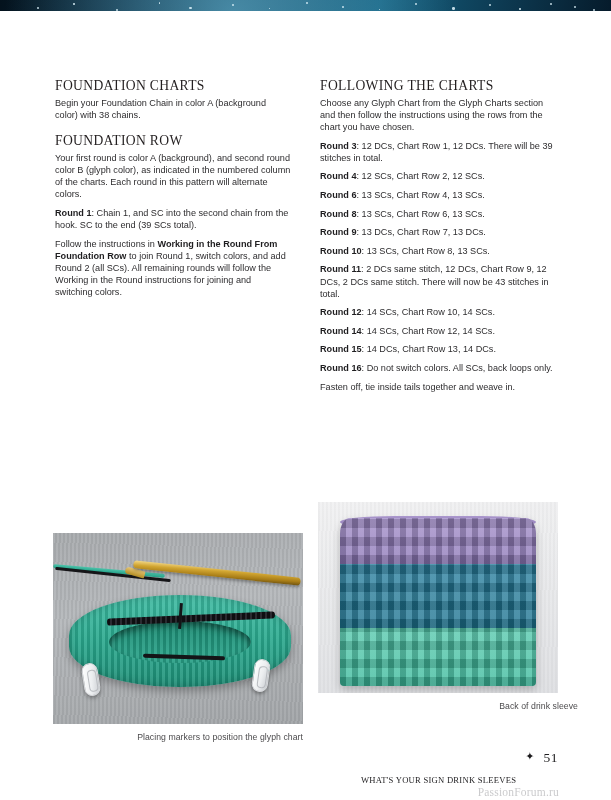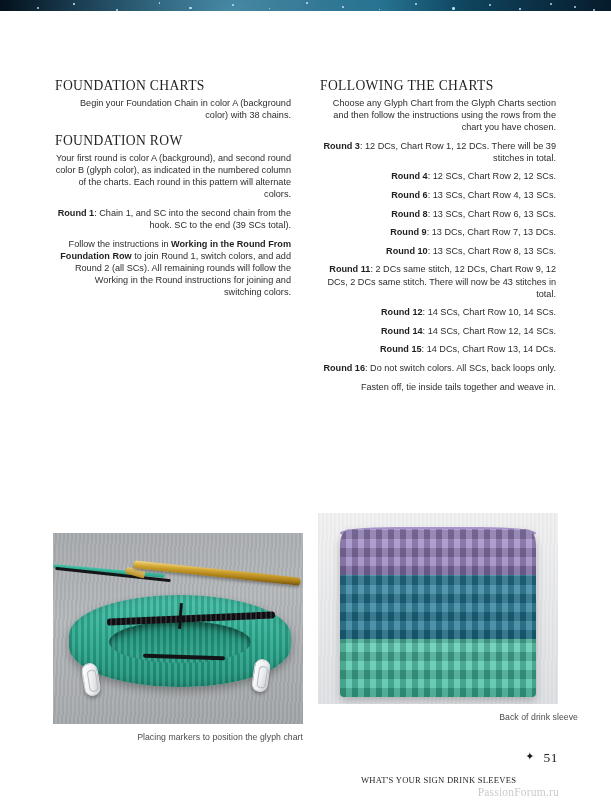--- a/index.html
+++ b/index.html
@@ -61,21 +61,21 @@
     margin-bottom: 3px;
     white-space: nowrap;
   }
 
   p.body {
     font-family: "Liberation Sans", sans-serif;
     font-size: 9.15px;
     line-height: 12.1px;
     color: #2e2d2f;
     margin-bottom: 6.5px;
-    text-align: right;
+    text-align: left;
   }
   p.body b { font-weight: bold; color: #1f1e20; }
 
   .gap-before { margin-top: 12px; }
 
   
   #photos { position: absolute; left: 0; top: 0; width: 611px; height: 800px; }
 
   .photo-block { position: absolute; }
   .photo {
@@ -86,21 +86,21 @@
   .caption {
     margin-top: 8px;
     text-align: right;
     font-family: "Liberation Sans", sans-serif;
     font-size: 8.7px;
     color: #4c4b4d;
     letter-spacing: .05px;
   }
 
   #photo-left-block  { left: 53px;  top: 533px; width: 250px; }
-  #photo-right-block { left: 318px; top: 513px; width: 260px; }
+  #photo-right-block { left: 318px; top: 502px; width: 260px; }
 
   #photo-left  { width: 250px; height: 191px; }
   #photo-right { width: 240px; height: 191px; }
 
   
   .grey-table {
     position: absolute; inset: 0;
     background:
       repeating-linear-gradient(93deg, rgba(255,255,255,.055) 0 2px, rgba(0,0,0,.045) 2px 4px),
       linear-gradient(172deg, #a8abae 0%, #b5b8bb 40%, #a2a5a8 100%);

